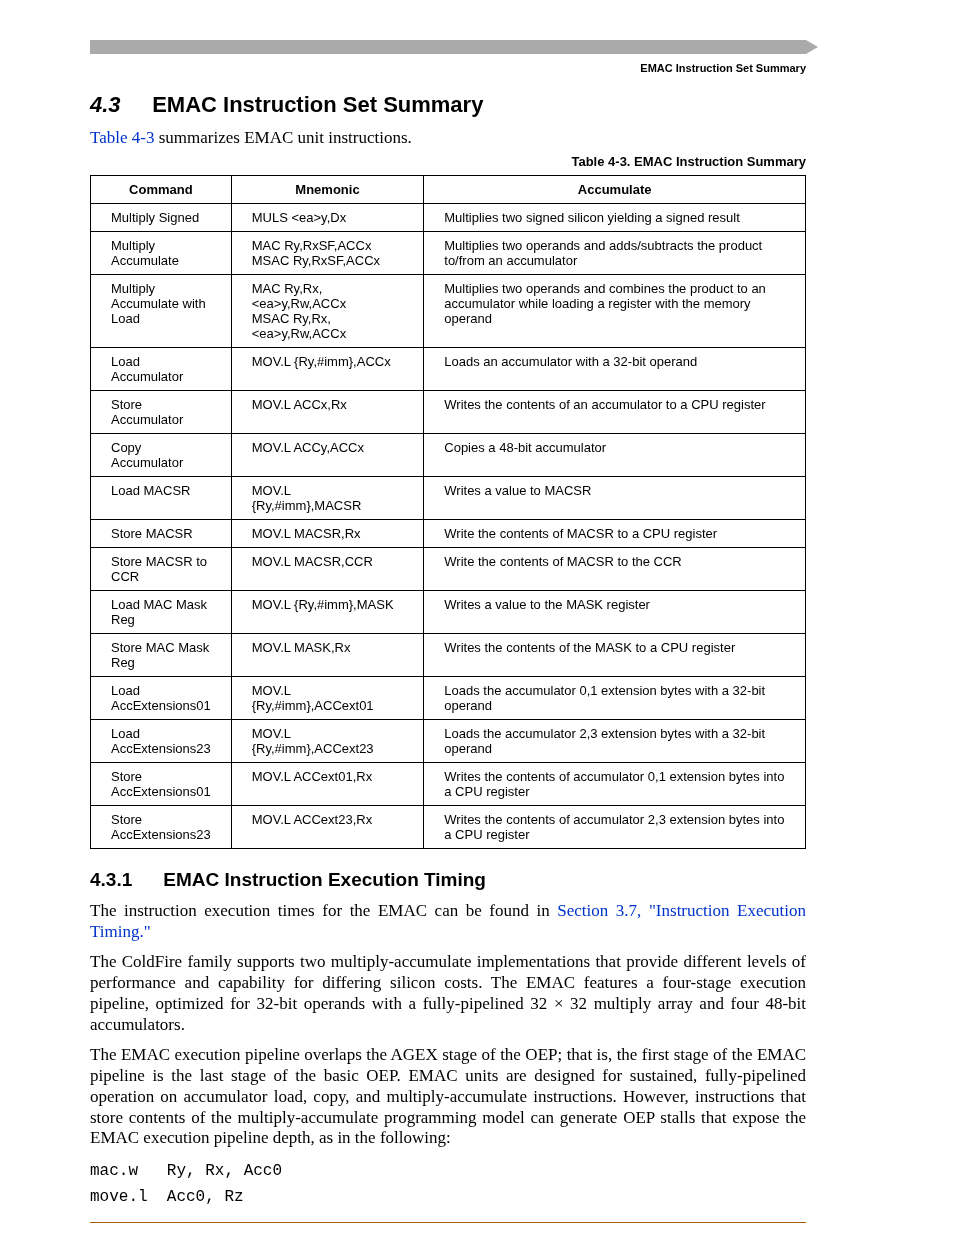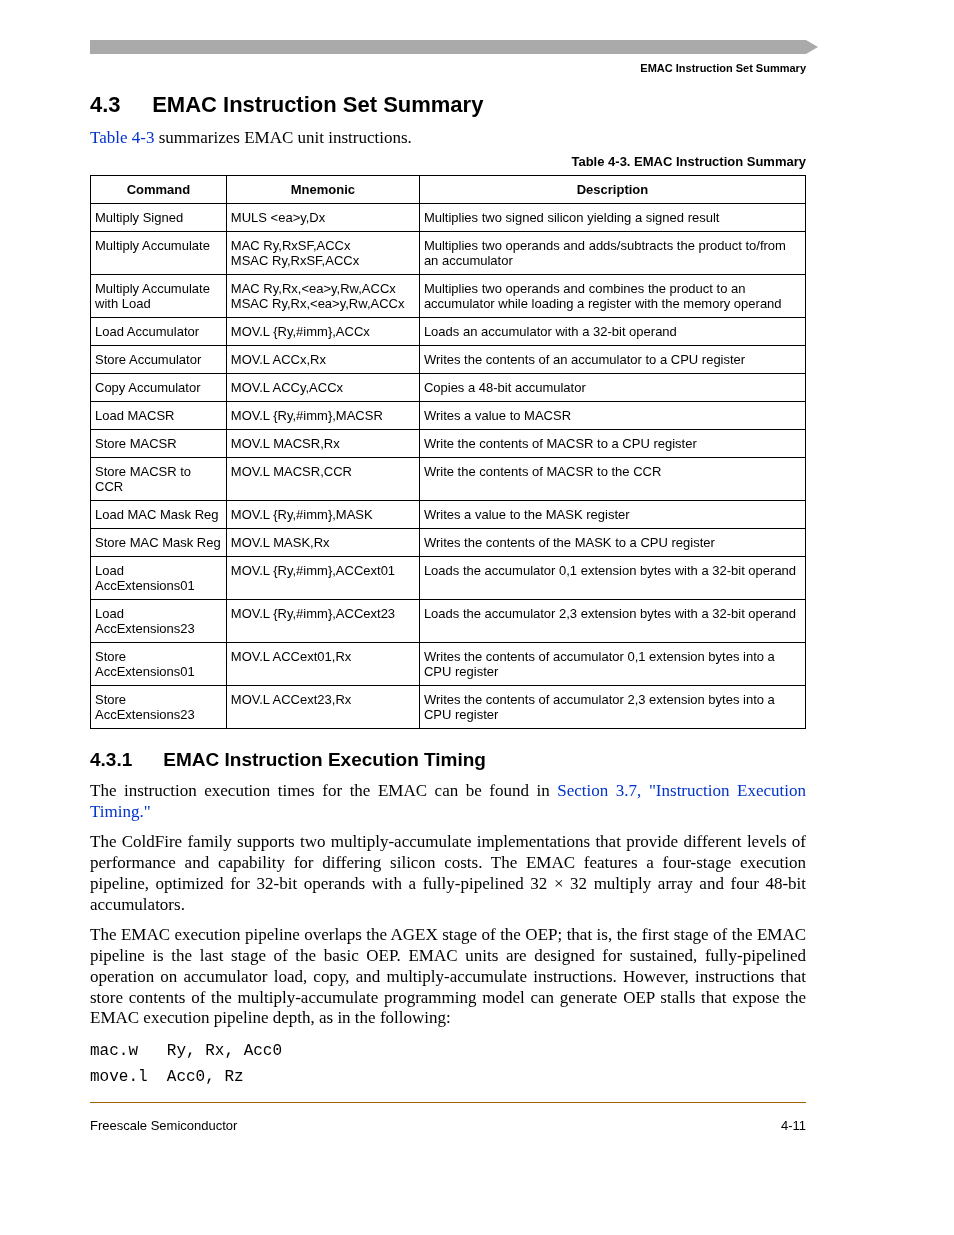--- a/index.html
+++ b/index.html
@@ -40,20 +40,21 @@
     margin-bottom: 18px;
   }
   h1.section-head {
     font-size: 22px;
     font-weight: bold;
     margin: 12px 0 10px 0;
   }
   h1.section-head .num {
     display: inline-block;
     width: 56px;
+    font-style: italic;
   }
   h2.subsection-head {
     font-size: 19px;
     font-weight: bold;
     margin: 20px 0 10px 0;
   }
   h2.subsection-head .num {
     display: inline-block;
     width: 68px;
   }
@@ -72,21 +73,21 @@
     margin: 4px 0 6px 0;
   }
   table.instr {
     border-collapse: collapse;
     width: 100%;
     font-size: 13px;
     table-layout: auto;
   }
   table.instr th, table.instr td {
     border: 1px solid #000;
-    padding: 6px 4px;
+    padding: 6px 20px;
     text-align: left;
     vertical-align: top;
     margin-left: 35px;
   }
   table.instr th {
     text-align: center;
     font-weight: bold;
   }
   table.instr col.c1 { width: 19%; }
   table.instr col.c2 { width: 27%; }
@@ -141,21 +142,21 @@
   <table class="instr">
     <colgroup>
         <col class="c1">
         <col class="c2">
         <col class="c3">
       </colgroup>
     <thead>
       <tr>
         <th>Command</th>
         <th>Mnemonic</th>
-        <th>Description</th>
+        <th>Accumulate</th>
       </tr>
     </thead>
     <tbody id="tbl-body">
         <tr>
           <td>Multiply Signed</td>
           <td>MULS &lt;ea&gt;y,Dx</td>
           <td>Multiplies two signed silicon yielding a signed result</td>
         </tr>
         <tr>
           <td>Multiply Accumulate</td>

